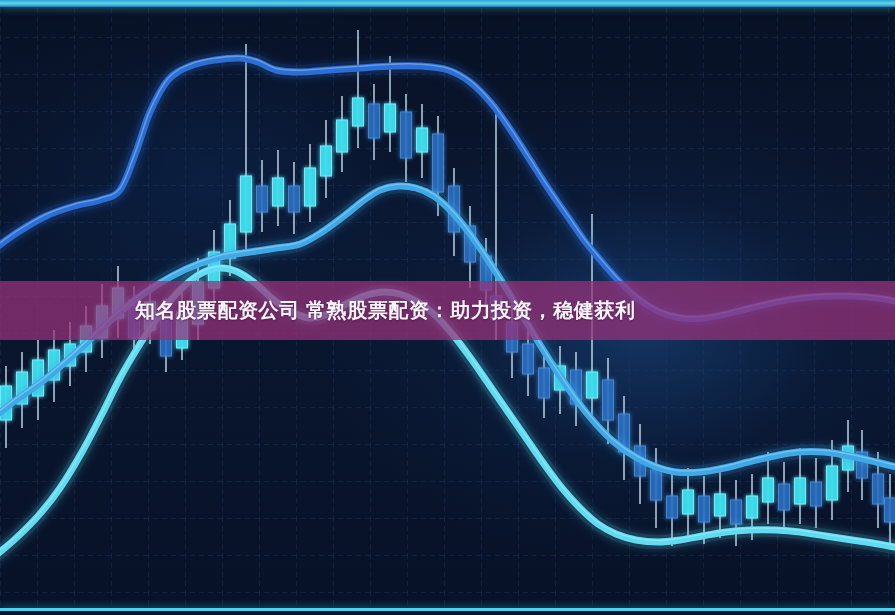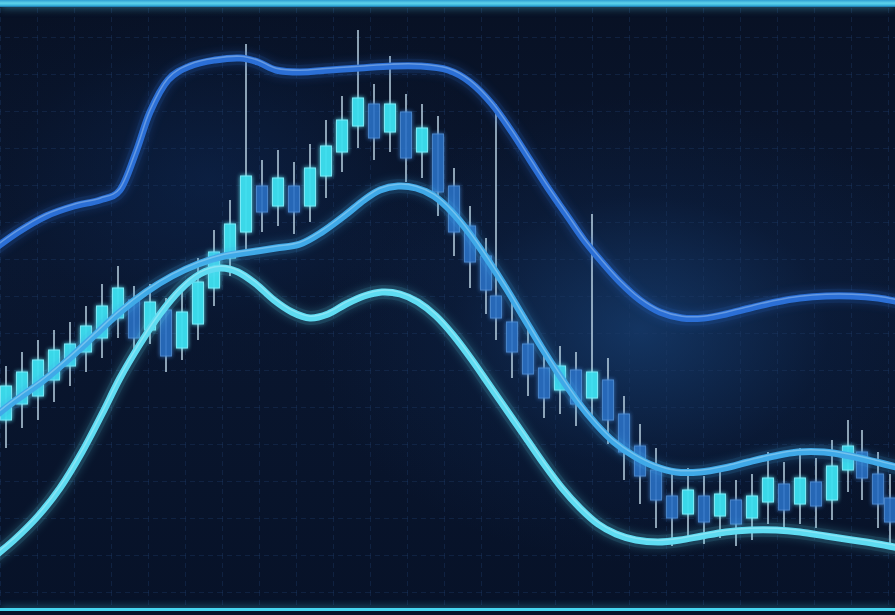--- a/index.html
+++ b/index.html
@@ -233,17 +233,20 @@
         <path d="M -10 420 C -5.666666666666667 416.6666666666667, 7 406.6666666666667, 16 400 C 25 393.3333333333333, 35 387, 44 380 C 53 373, 61.333333333333336 365.6666666666667, 70 358 C 78.66666666666667 350.3333333333333, 87.66666666666667 341.6666666666667, 96 334 C 104.33333333333333 326.3333333333333, 111.66666666666667 319, 120 312 C 128.33333333333334 305, 137.33333333333334 298, 146 292 C 154.66666666666666 286, 163.33333333333334 280.6666666666667, 172 276 C 180.66666666666666 271.3333333333333, 189.33333333333334 267.3333333333333, 198 264 C 206.66666666666666 260.6666666666667, 215.33333333333334 258, 224 256 C 232.66666666666666 254, 241.33333333333334 253.33333333333334, 250 252 C 258.6666666666667 250.66666666666666, 267.6666666666667 249.33333333333334, 276 248 C 284.3333333333333 246.66666666666666, 292.3333333333333 246.66666666666666, 300 244 C 307.6666666666667 241.33333333333334, 314.6666666666667 236.66666666666666, 322 232 C 329.3333333333333 227.33333333333334, 337 221.33333333333334, 344 216 C 351 210.66666666666666, 358 204.33333333333334, 364 200 C 370 195.66666666666666, 374.3333333333333 192.33333333333334, 380 190 C 385.6666666666667 187.66666666666666, 392 186.33333333333334, 398 186 C 404 185.66666666666666, 410 186.33333333333334, 416 188 C 422 189.66666666666666, 428 192, 434 196 C 440 200, 446 205.66666666666666, 452 212 C 458 218.33333333333334, 464 226, 470 234 C 476 242, 482 251, 488 260 C 494 269, 500 278.3333333333333, 506 288 C 512 297.6666666666667, 518 308, 524 318 C 530 328, 536 338.3333333333333, 542 348 C 548 357.6666666666667, 554 367, 560 376 C 566 385, 572 394, 578 402 C 584 410, 590 417.3333333333333, 596 424 C 602 430.6666666666667, 607.6666666666666 436.6666666666667, 614 442 C 620.3333333333334 447.3333333333333, 627.3333333333334 452, 634 456 C 640.6666666666666 460, 647 463.3333333333333, 654 466 C 661 468.6666666666667, 668.3333333333334 471, 676 472 C 683.6666666666666 473, 692 472.6666666666667, 700 472 C 708 471.3333333333333, 716 469.6666666666667, 724 468 C 732 466.3333333333333, 739.6666666666666 464, 748 462 C 756.3333333333334 460, 765.6666666666666 457.6666666666667, 774 456 C 782.3333333333334 454.3333333333333, 789.6666666666666 452.6666666666667, 798 452 C 806.3333333333334 451.3333333333333, 815.3333333333334 451.3333333333333, 824 452 C 832.6666666666666 452.6666666666667, 841.3333333333334 454.3333333333333, 850 456 C 858.6666666666666 457.6666666666667, 867.6666666666666 460, 876 462 C 884.3333333333334 464, 896 467, 900 468" fill="none" stroke="#3FA9E8" stroke-width="7" stroke-linecap="round"></path>
         <path d="M -10 420 C -5.666666666666667 416.6666666666667, 7 406.6666666666667, 16 400 C 25 393.3333333333333, 35 387, 44 380 C 53 373, 61.333333333333336 365.6666666666667, 70 358 C 78.66666666666667 350.3333333333333, 87.66666666666667 341.6666666666667, 96 334 C 104.33333333333333 326.3333333333333, 111.66666666666667 319, 120 312 C 128.33333333333334 305, 137.33333333333334 298, 146 292 C 154.66666666666666 286, 163.33333333333334 280.6666666666667, 172 276 C 180.66666666666666 271.3333333333333, 189.33333333333334 267.3333333333333, 198 264 C 206.66666666666666 260.6666666666667, 215.33333333333334 258, 224 256 C 232.66666666666666 254, 241.33333333333334 253.33333333333334, 250 252 C 258.6666666666667 250.66666666666666, 267.6666666666667 249.33333333333334, 276 248 C 284.3333333333333 246.66666666666666, 292.3333333333333 246.66666666666666, 300 244 C 307.6666666666667 241.33333333333334, 314.6666666666667 236.66666666666666, 322 232 C 329.3333333333333 227.33333333333334, 337 221.33333333333334, 344 216 C 351 210.66666666666666, 358 204.33333333333334, 364 200 C 370 195.66666666666666, 374.3333333333333 192.33333333333334, 380 190 C 385.6666666666667 187.66666666666666, 392 186.33333333333334, 398 186 C 404 185.66666666666666, 410 186.33333333333334, 416 188 C 422 189.66666666666666, 428 192, 434 196 C 440 200, 446 205.66666666666666, 452 212 C 458 218.33333333333334, 464 226, 470 234 C 476 242, 482 251, 488 260 C 494 269, 500 278.3333333333333, 506 288 C 512 297.6666666666667, 518 308, 524 318 C 530 328, 536 338.3333333333333, 542 348 C 548 357.6666666666667, 554 367, 560 376 C 566 385, 572 394, 578 402 C 584 410, 590 417.3333333333333, 596 424 C 602 430.6666666666667, 607.6666666666666 436.6666666666667, 614 442 C 620.3333333333334 447.3333333333333, 627.3333333333334 452, 634 456 C 640.6666666666666 460, 647 463.3333333333333, 654 466 C 661 468.6666666666667, 668.3333333333334 471, 676 472 C 683.6666666666666 473, 692 472.6666666666667, 700 472 C 708 471.3333333333333, 716 469.6666666666667, 724 468 C 732 466.3333333333333, 739.6666666666666 464, 748 462 C 756.3333333333334 460, 765.6666666666666 457.6666666666667, 774 456 C 782.3333333333334 454.3333333333333, 789.6666666666666 452.6666666666667, 798 452 C 806.3333333333334 451.3333333333333, 815.3333333333334 451.3333333333333, 824 452 C 832.6666666666666 452.6666666666667, 841.3333333333334 454.3333333333333, 850 456 C 858.6666666666666 457.6666666666667, 867.6666666666666 460, 876 462 C 884.3333333333334 464, 896 467, 900 468" fill="none" stroke="#EAFBFF" stroke-width="1.54" stroke-linecap="round" opacity="0.30" transform="translate(0,-1.82)"></path>
         <path d="M -10 560 C -6 556.6666666666666, 6 547.3333333333334, 14 540 C 22 532.6666666666666, 30.333333333333332 524.6666666666666, 38 516 C 45.666666666666664 507.3333333333333, 52.666666666666664 498.6666666666667, 60 488 C 67.33333333333333 477.3333333333333, 75 464.3333333333333, 82 452 C 89 439.6666666666667, 95.66666666666667 426.3333333333333, 102 414 C 108.33333333333333 401.6666666666667, 113.66666666666667 389.6666666666667, 120 378 C 126.33333333333333 366.3333333333333, 133.33333333333334 354.6666666666667, 140 344 C 146.66666666666666 333.3333333333333, 153.33333333333334 323, 160 314 C 166.66666666666666 305, 173.33333333333334 296.6666666666667, 180 290 C 186.66666666666666 283.3333333333333, 193.33333333333334 277.6666666666667, 200 274 C 206.66666666666666 270.3333333333333, 213.66666666666666 268.3333333333333, 220 268 C 226.33333333333334 267.6666666666667, 232 269.3333333333333, 238 272 C 244 274.6666666666667, 250 279.3333333333333, 256 284 C 262 288.6666666666667, 268 295.3333333333333, 274 300 C 280 304.6666666666667, 286 309, 292 312 C 298 315, 304 317.6666666666667, 310 318 C 316 318.3333333333333, 322 316.3333333333333, 328 314 C 334 311.6666666666667, 340 307, 346 304 C 352 301, 358 298, 364 296 C 370 294, 376 292.3333333333333, 382 292 C 388 291.6666666666667, 394 292.3333333333333, 400 294 C 406 295.6666666666667, 412 298.3333333333333, 418 302 C 424 305.6666666666667, 430 310.3333333333333, 436 316 C 442 321.6666666666667, 448 328.6666666666667, 454 336 C 460 343.3333333333333, 466 351.6666666666667, 472 360 C 478 368.3333333333333, 484 377.3333333333333, 490 386 C 496 394.6666666666667, 502 403.3333333333333, 508 412 C 514 420.6666666666667, 520 429.3333333333333, 526 438 C 532 446.6666666666667, 538 455.6666666666667, 544 464 C 550 472.3333333333333, 556 480.6666666666667, 562 488 C 568 495.3333333333333, 574 502, 580 508 C 586 514, 592 519.6666666666666, 598 524 C 604 528.3333333333334, 609.6666666666666 531.3333333333334, 616 534 C 622.3333333333334 536.6666666666666, 629 538.6666666666666, 636 540 C 643 541.3333333333334, 650.6666666666666 542, 658 542 C 665.3333333333334 542, 672.6666666666666 541, 680 540 C 687.3333333333334 539, 694.3333333333334 537.3333333333334, 702 536 C 709.6666666666666 534.6666666666666, 718 533, 726 532 C 734 531, 741.6666666666666 530.3333333333334, 750 530 C 758.3333333333334 529.6666666666666, 767.6666666666666 529.6666666666666, 776 530 C 784.3333333333334 530.3333333333334, 791.6666666666666 531, 800 532 C 808.3333333333334 533, 817.3333333333334 534.6666666666666, 826 536 C 834.6666666666666 537.3333333333334, 843.3333333333334 538.6666666666666, 852 540 C 860.6666666666666 541.3333333333334, 870 542.6666666666666, 878 544 C 886 545.3333333333334, 896.3333333333334 547.3333333333334, 900 548" fill="none" stroke="#5FDCF2" stroke-width="14" stroke-linecap="round" opacity="0.22" filter="url(#glowSoft)"></path>
         <path d="M -10 560 C -6 556.6666666666666, 6 547.3333333333334, 14 540 C 22 532.6666666666666, 30.333333333333332 524.6666666666666, 38 516 C 45.666666666666664 507.3333333333333, 52.666666666666664 498.6666666666667, 60 488 C 67.33333333333333 477.3333333333333, 75 464.3333333333333, 82 452 C 89 439.6666666666667, 95.66666666666667 426.3333333333333, 102 414 C 108.33333333333333 401.6666666666667, 113.66666666666667 389.6666666666667, 120 378 C 126.33333333333333 366.3333333333333, 133.33333333333334 354.6666666666667, 140 344 C 146.66666666666666 333.3333333333333, 153.33333333333334 323, 160 314 C 166.66666666666666 305, 173.33333333333334 296.6666666666667, 180 290 C 186.66666666666666 283.3333333333333, 193.33333333333334 277.6666666666667, 200 274 C 206.66666666666666 270.3333333333333, 213.66666666666666 268.3333333333333, 220 268 C 226.33333333333334 267.6666666666667, 232 269.3333333333333, 238 272 C 244 274.6666666666667, 250 279.3333333333333, 256 284 C 262 288.6666666666667, 268 295.3333333333333, 274 300 C 280 304.6666666666667, 286 309, 292 312 C 298 315, 304 317.6666666666667, 310 318 C 316 318.3333333333333, 322 316.3333333333333, 328 314 C 334 311.6666666666667, 340 307, 346 304 C 352 301, 358 298, 364 296 C 370 294, 376 292.3333333333333, 382 292 C 388 291.6666666666667, 394 292.3333333333333, 400 294 C 406 295.6666666666667, 412 298.3333333333333, 418 302 C 424 305.6666666666667, 430 310.3333333333333, 436 316 C 442 321.6666666666667, 448 328.6666666666667, 454 336 C 460 343.3333333333333, 466 351.6666666666667, 472 360 C 478 368.3333333333333, 484 377.3333333333333, 490 386 C 496 394.6666666666667, 502 403.3333333333333, 508 412 C 514 420.6666666666667, 520 429.3333333333333, 526 438 C 532 446.6666666666667, 538 455.6666666666667, 544 464 C 550 472.3333333333333, 556 480.6666666666667, 562 488 C 568 495.3333333333333, 574 502, 580 508 C 586 514, 592 519.6666666666666, 598 524 C 604 528.3333333333334, 609.6666666666666 531.3333333333334, 616 534 C 622.3333333333334 536.6666666666666, 629 538.6666666666666, 636 540 C 643 541.3333333333334, 650.6666666666666 542, 658 542 C 665.3333333333334 542, 672.6666666666666 541, 680 540 C 687.3333333333334 539, 694.3333333333334 537.3333333333334, 702 536 C 709.6666666666666 534.6666666666666, 718 533, 726 532 C 734 531, 741.6666666666666 530.3333333333334, 750 530 C 758.3333333333334 529.6666666666666, 767.6666666666666 529.6666666666666, 776 530 C 784.3333333333334 530.3333333333334, 791.6666666666666 531, 800 532 C 808.3333333333334 533, 817.3333333333334 534.6666666666666, 826 536 C 834.6666666666666 537.3333333333334, 843.3333333333334 538.6666666666666, 852 540 C 860.6666666666666 541.3333333333334, 870 542.6666666666666, 878 544 C 886 545.3333333333334, 896.3333333333334 547.3333333333334, 900 548" fill="none" stroke="#5FDCF2" stroke-width="7" stroke-linecap="round"></path>
         <path d="M -10 560 C -6 556.6666666666666, 6 547.3333333333334, 14 540 C 22 532.6666666666666, 30.333333333333332 524.6666666666666, 38 516 C 45.666666666666664 507.3333333333333, 52.666666666666664 498.6666666666667, 60 488 C 67.33333333333333 477.3333333333333, 75 464.3333333333333, 82 452 C 89 439.6666666666667, 95.66666666666667 426.3333333333333, 102 414 C 108.33333333333333 401.6666666666667, 113.66666666666667 389.6666666666667, 120 378 C 126.33333333333333 366.3333333333333, 133.33333333333334 354.6666666666667, 140 344 C 146.66666666666666 333.3333333333333, 153.33333333333334 323, 160 314 C 166.66666666666666 305, 173.33333333333334 296.6666666666667, 180 290 C 186.66666666666666 283.3333333333333, 193.33333333333334 277.6666666666667, 200 274 C 206.66666666666666 270.3333333333333, 213.66666666666666 268.3333333333333, 220 268 C 226.33333333333334 267.6666666666667, 232 269.3333333333333, 238 272 C 244 274.6666666666667, 250 279.3333333333333, 256 284 C 262 288.6666666666667, 268 295.3333333333333, 274 300 C 280 304.6666666666667, 286 309, 292 312 C 298 315, 304 317.6666666666667, 310 318 C 316 318.3333333333333, 322 316.3333333333333, 328 314 C 334 311.6666666666667, 340 307, 346 304 C 352 301, 358 298, 364 296 C 370 294, 376 292.3333333333333, 382 292 C 388 291.6666666666667, 394 292.3333333333333, 400 294 C 406 295.6666666666667, 412 298.3333333333333, 418 302 C 424 305.6666666666667, 430 310.3333333333333, 436 316 C 442 321.6666666666667, 448 328.6666666666667, 454 336 C 460 343.3333333333333, 466 351.6666666666667, 472 360 C 478 368.3333333333333, 484 377.3333333333333, 490 386 C 496 394.6666666666667, 502 403.3333333333333, 508 412 C 514 420.6666666666667, 520 429.3333333333333, 526 438 C 532 446.6666666666667, 538 455.6666666666667, 544 464 C 550 472.3333333333333, 556 480.6666666666667, 562 488 C 568 495.3333333333333, 574 502, 580 508 C 586 514, 592 519.6666666666666, 598 524 C 604 528.3333333333334, 609.6666666666666 531.3333333333334, 616 534 C 622.3333333333334 536.6666666666666, 629 538.6666666666666, 636 540 C 643 541.3333333333334, 650.6666666666666 542, 658 542 C 665.3333333333334 542, 672.6666666666666 541, 680 540 C 687.3333333333334 539, 694.3333333333334 537.3333333333334, 702 536 C 709.6666666666666 534.6666666666666, 718 533, 726 532 C 734 531, 741.6666666666666 530.3333333333334, 750 530 C 758.3333333333334 529.6666666666666, 767.6666666666666 529.6666666666666, 776 530 C 784.3333333333334 530.3333333333334, 791.6666666666666 531, 800 532 C 808.3333333333334 533, 817.3333333333334 534.6666666666666, 826 536 C 834.6666666666666 537.3333333333334, 843.3333333333334 538.6666666666666, 852 540 C 860.6666666666666 541.3333333333334, 870 542.6666666666666, 878 544 C 886 545.3333333333334, 896.3333333333334 547.3333333333334, 900 548" fill="none" stroke="#EAFBFF" stroke-width="1.54" stroke-linecap="round" opacity="0.30" transform="translate(0,-1.82)"></path>
       </g>
   </svg>
 
   <div class="top-rule"></div>
 
+  <div class="banner" style="background: rgba(150, 50, 122, 0.74);">
+    <span class="banner-text" style="color: rgb(247, 244, 248);">知名股票配资公司 常熟股票配资：助力投资，稳健获利</span>
+  </div>
 
   <div class="bottom-rule" style="background: rgb(70, 214, 239);"></div>
   <div class="bottom-pad"></div>
 
 </div>
 
 </body></html>

